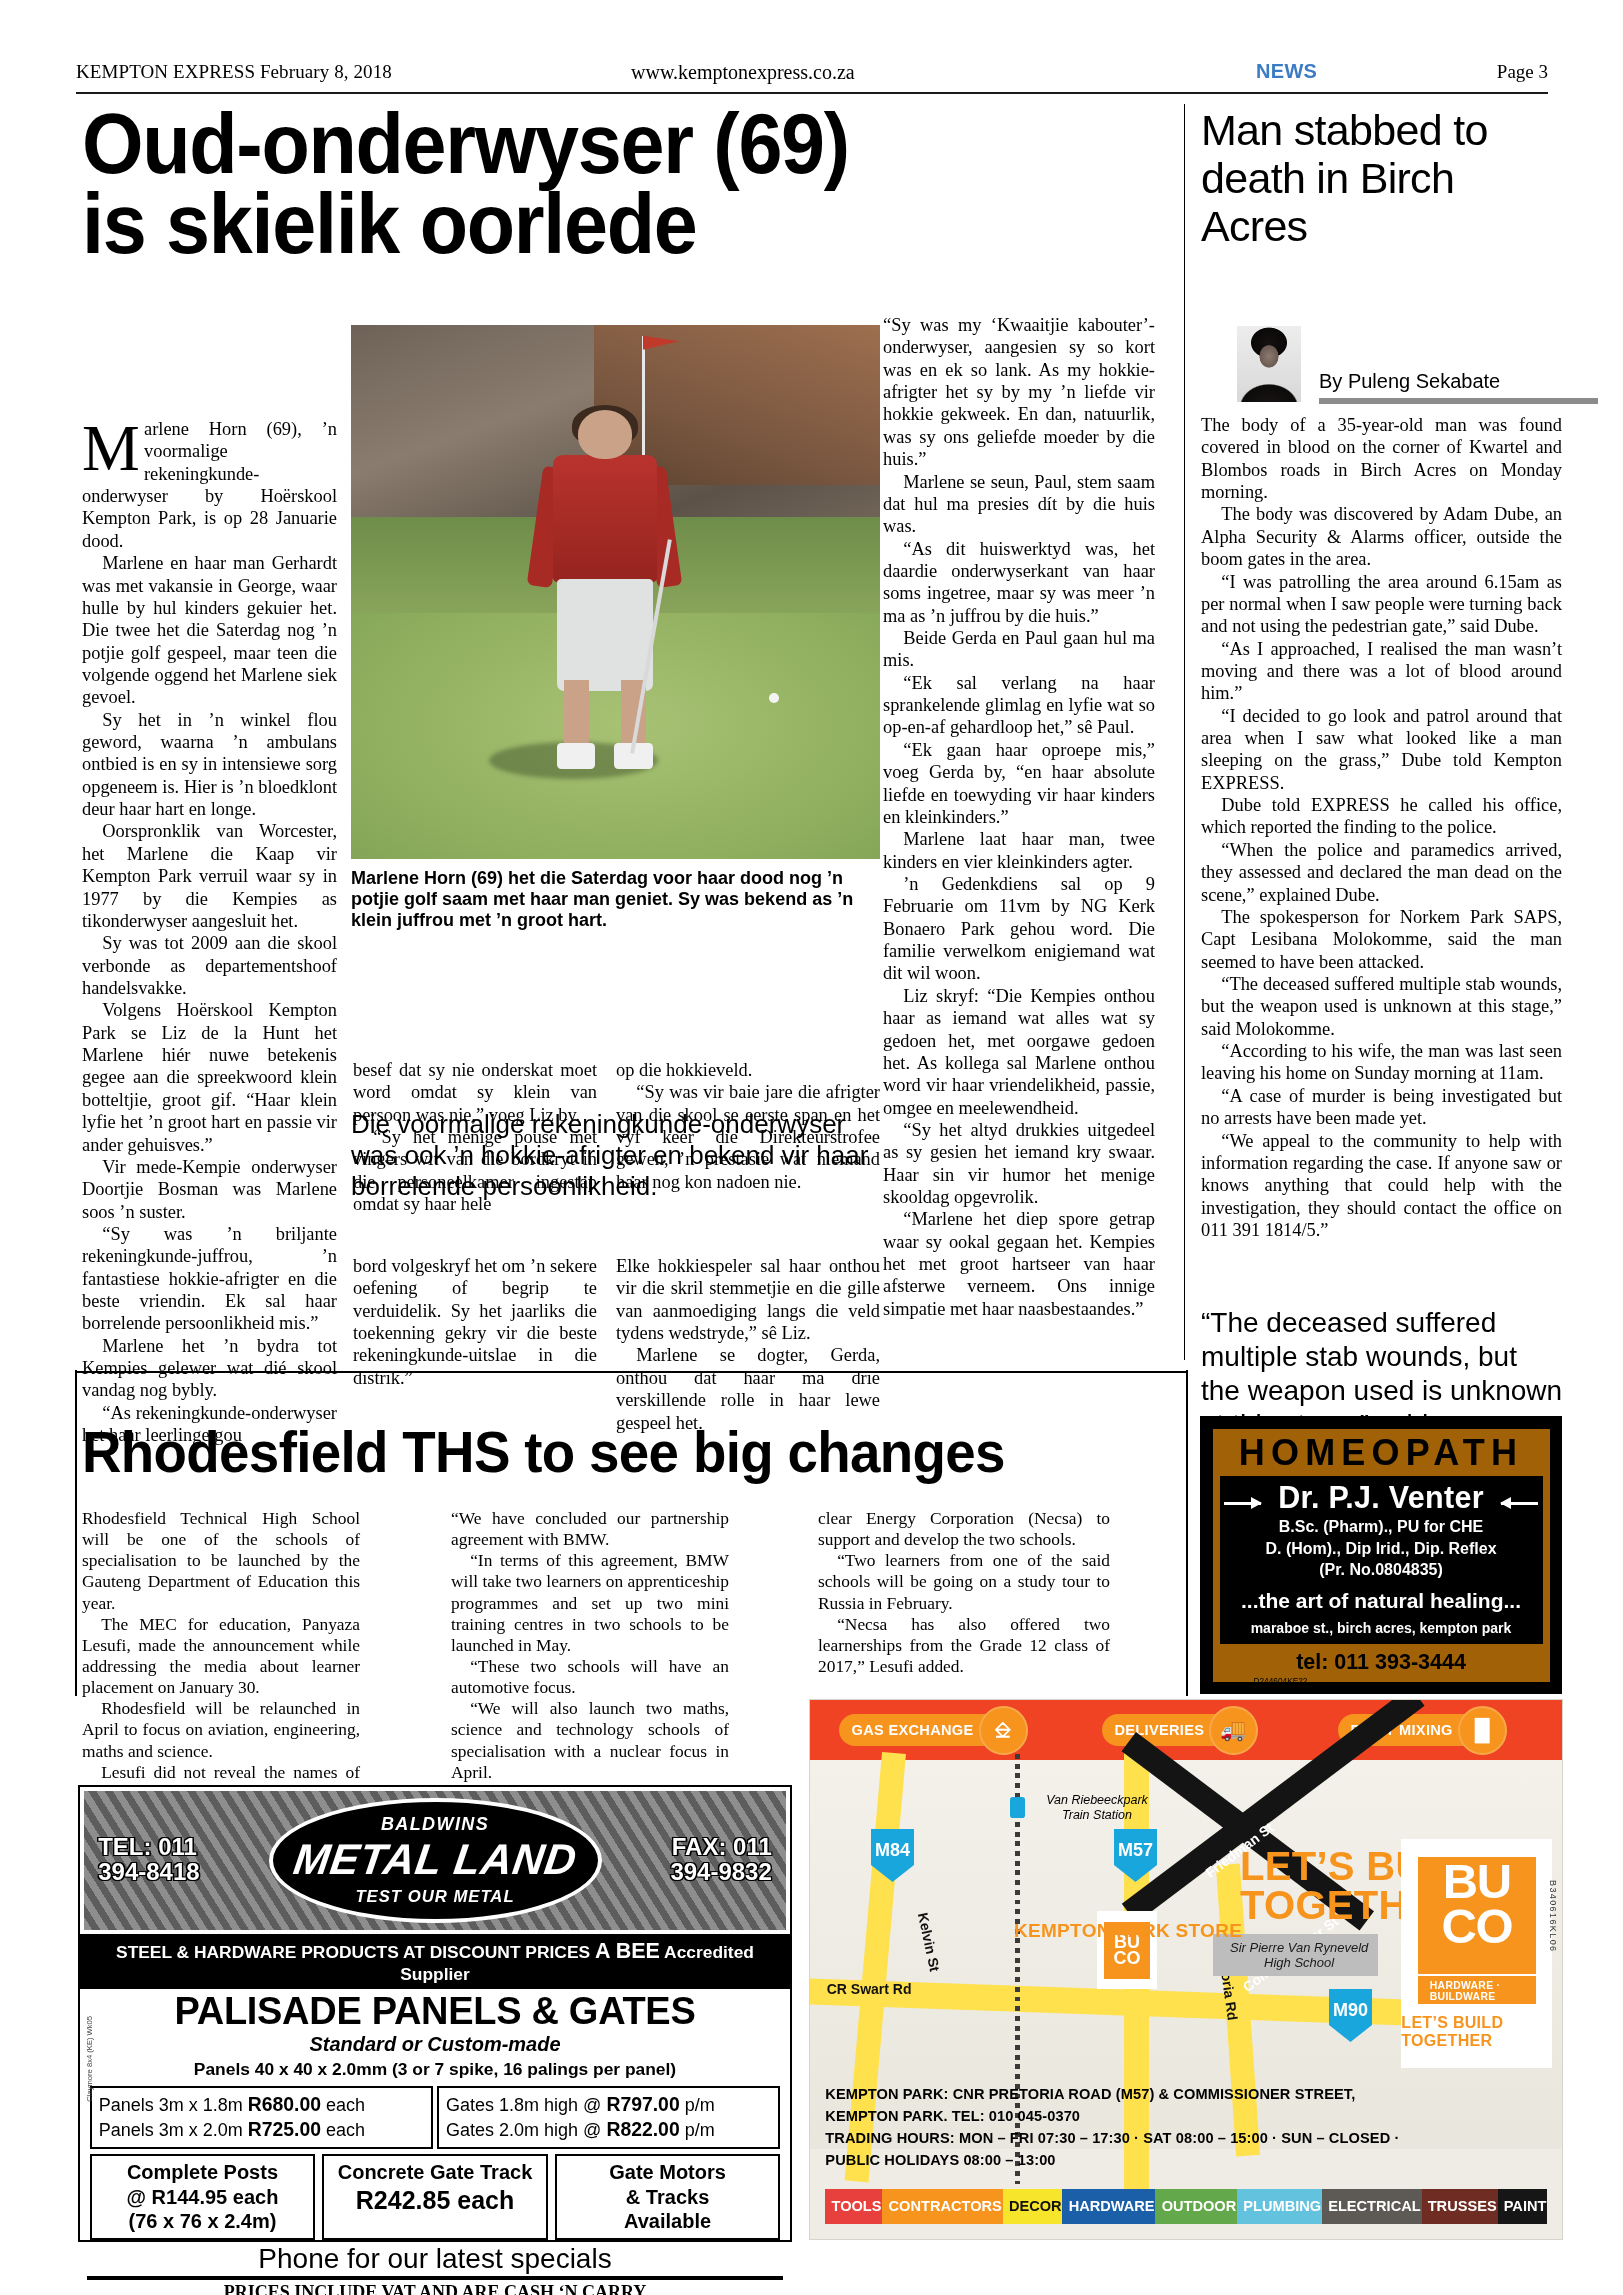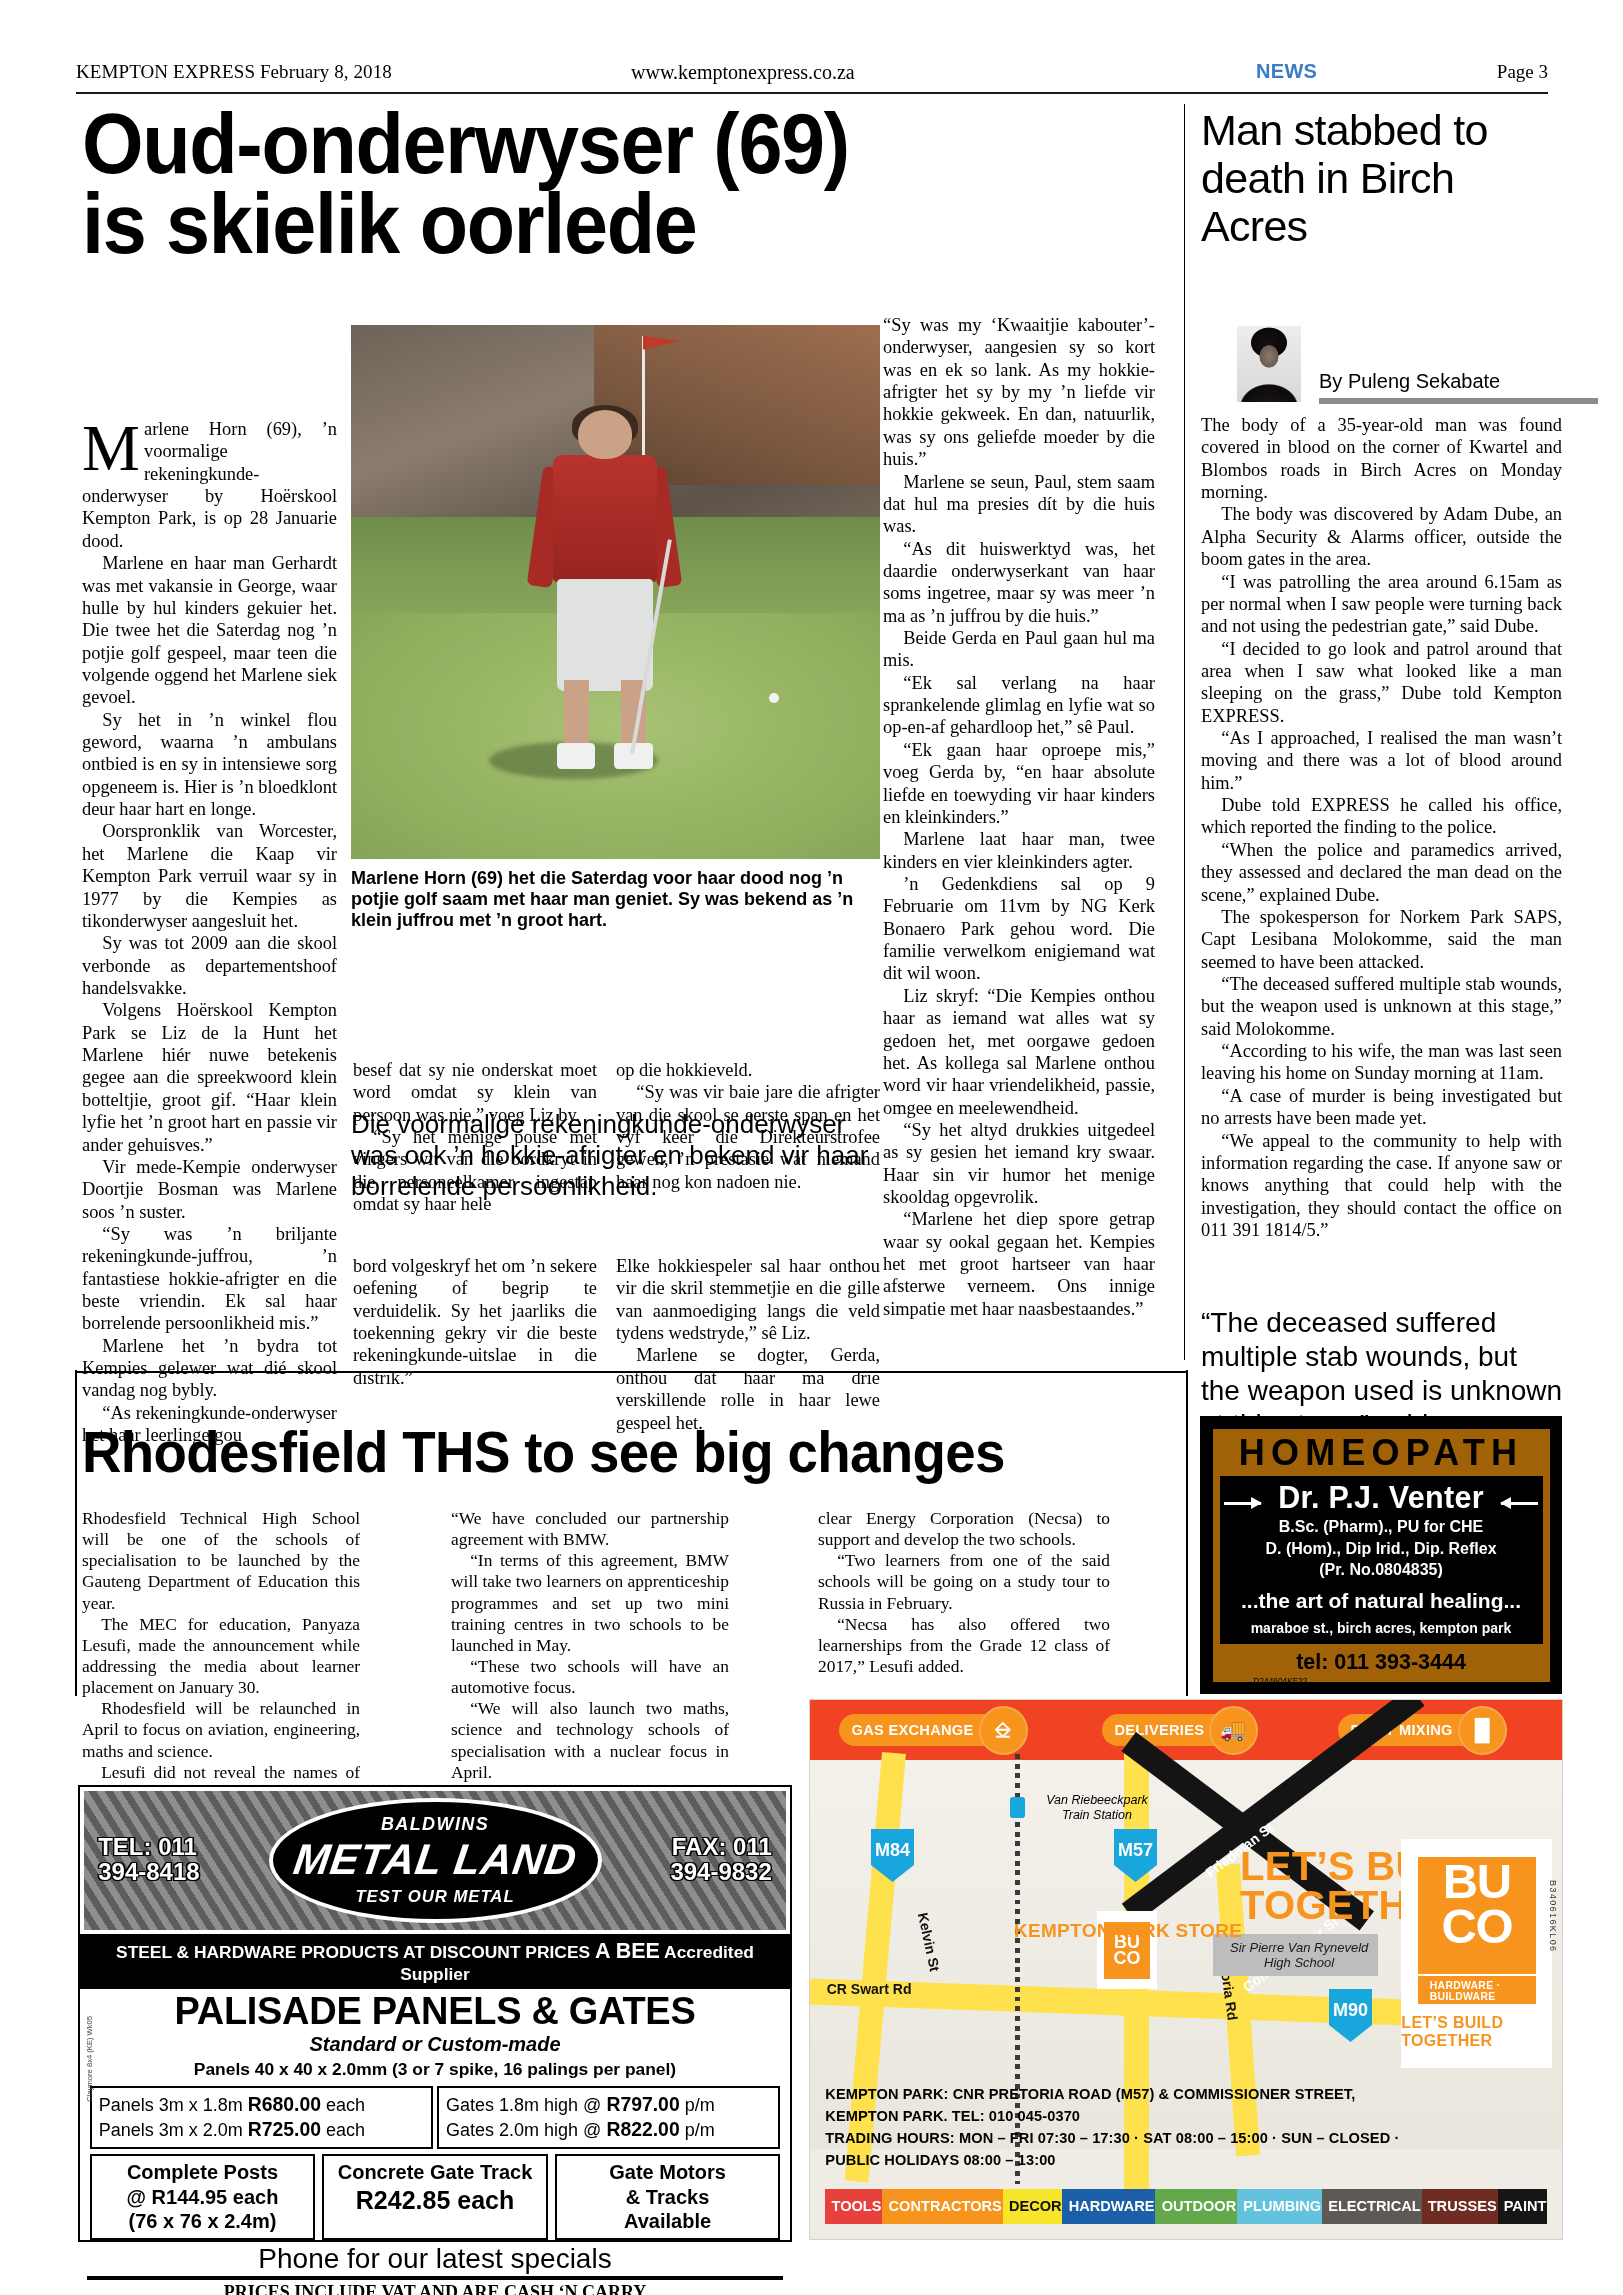--- a/index.html
+++ b/index.html
@@ -383,22 +383,22 @@
   </div>
   <div class="col" id="s1c2d">
     <p class="first">Elke hokkiespeler sal haar onthou vir die skril stemmetjie en die gille van aanmoediging langs die veld tydens wedstryde,” sê Liz.</p>
     <p>Marlene se dogter, Gerda, onthou dat haar ma drie verskillende rolle in haar lewe gespeel het.</p>
   </div>
 
   <div class="col" id="s2c1">
     <p class="first">The body of a 35-year-old man was found covered in blood on the corner of Kwartel and Blombos roads in Birch Acres on Monday morning.</p>
     <p>The body was discovered by Adam Dube, an Alpha Security &amp; Alarms officer, outside the boom gates in the area.</p>
     <p>“I was patrolling the area around 6.15am as per normal when I saw people were turning back and not using the pedestrian gate,” said Dube.</p>
+    <p>“As I approached, I realised the man wasn’t moving and there was a lot of blood around him.”</p>
     <p>“I decided to go look and patrol around that area when I saw what looked like a man sleeping on the grass,” Dube told Kempton EXPRESS.</p>
-    <p>“As I approached, I realised the man wasn’t moving and there was a lot of blood around him.”</p>
     <p>Dube told EXPRESS he called his office, which reported the finding to the police.</p>
     <p>“When the police and paramedics arrived, they assessed and declared the man dead on the scene,” explained Dube.</p>
     <p>The spokesperson for Norkem Park SAPS, Capt Lesibana Molokomme, said the man seemed to have been attacked.</p>
     <p>“The deceased suffered multiple stab wounds, but the weapon used is unknown at this stage,” said Molokomme.</p>
     <p>“According to his wife, the man was last seen leaving his home on Sunday morning at 11am.</p>
     <p>“A case of murder is being investigated but no arrests have been made yet.</p>
     <p>“We appeal to the community to help with information regarding the case. If anyone saw or knows anything that could help with the investigation, they should contact the office on 011 391 1814/5.”</p>
   </div>
 
   <div class="pullquote" id="pq-2">“The deceased suffered multiple stab wounds, but the weapon used is unknown at this stage,” said Molokomme.</div>

